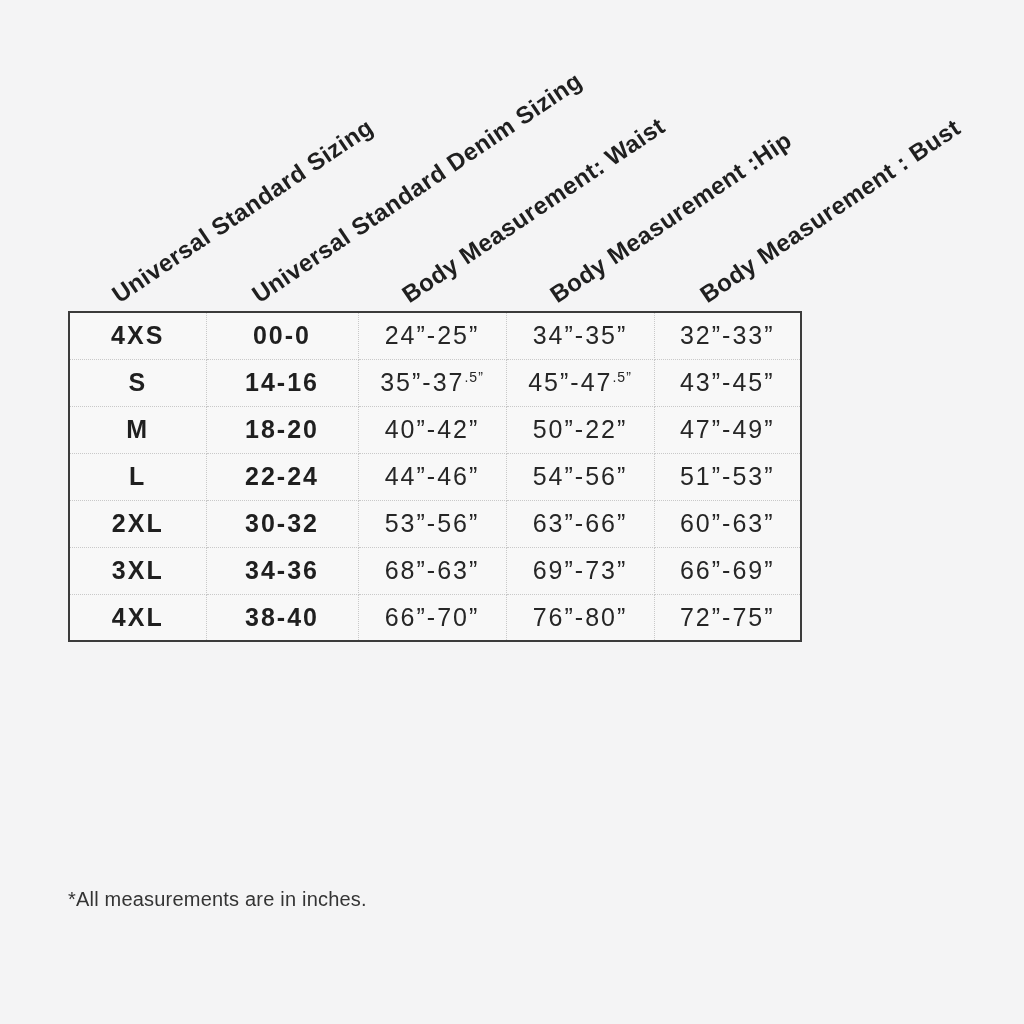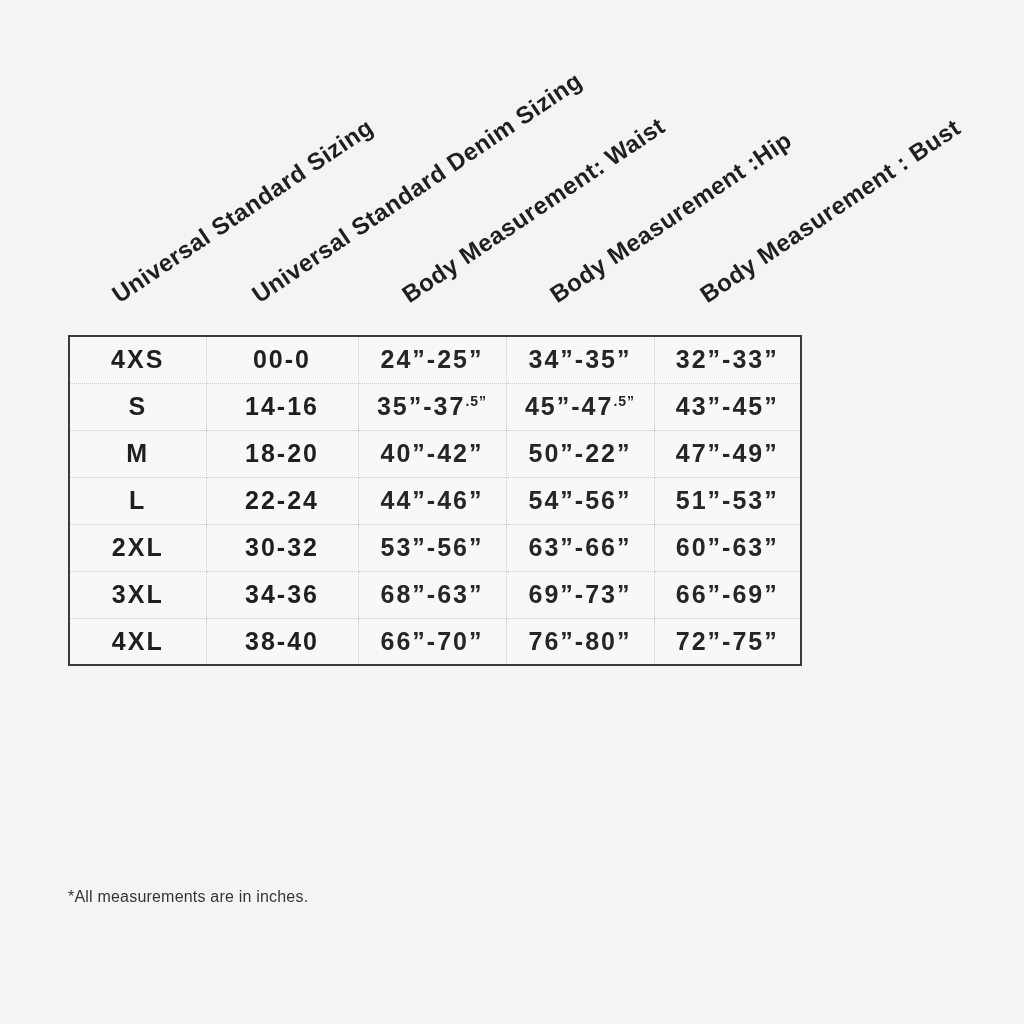--- a/index.html
+++ b/index.html
@@ -35,52 +35,52 @@
     letter-spacing:0.5px;
     color:var(--text);
   }
   .hdr:nth-child(1){left:122px;}
   .hdr:nth-child(2){left:262px;}
   .hdr:nth-child(3){left:412px;}
   .hdr:nth-child(4){left:560px;}
   .hdr:nth-child(5){left:710px;}
   
   table.size-table{
-    position:absolute;left:68px;top:335px;
+    position:absolute;left:68px;top:311px;
     width:732px;
     border-collapse:collapse;
     table-layout:fixed;
     background:var(--table-bg);
     border:2px solid var(--border-dark);
   }
   .size-table td{
     border:1px dotted var(--border-dotted);
     height:47px;
     text-align:center;
     vertical-align:middle;
     font-size:25px;
     white-space:nowrap;
   }
   .size-table td.c-bold{
     font-weight:700;
     letter-spacing:2px;
   }
   .size-table td.c-meas{
-    font-weight:700;
+    font-weight:400;
     letter-spacing:2px;
     color:#262626;
   }
   .size-table sup{
     font-size:0.56em;
     vertical-align:0.62em;
     letter-spacing:1px;
   }
   .footnote{
     position:absolute;left:68px;top:888px;
-    font-size:16px;font-weight:400;
+    font-size:20px;font-weight:400;
     color:var(--text-soft);
     letter-spacing:0.2px;
     text-align:right;
   }
 </style>
 </head>
 <body>
 
 <div class="canvas">
 

